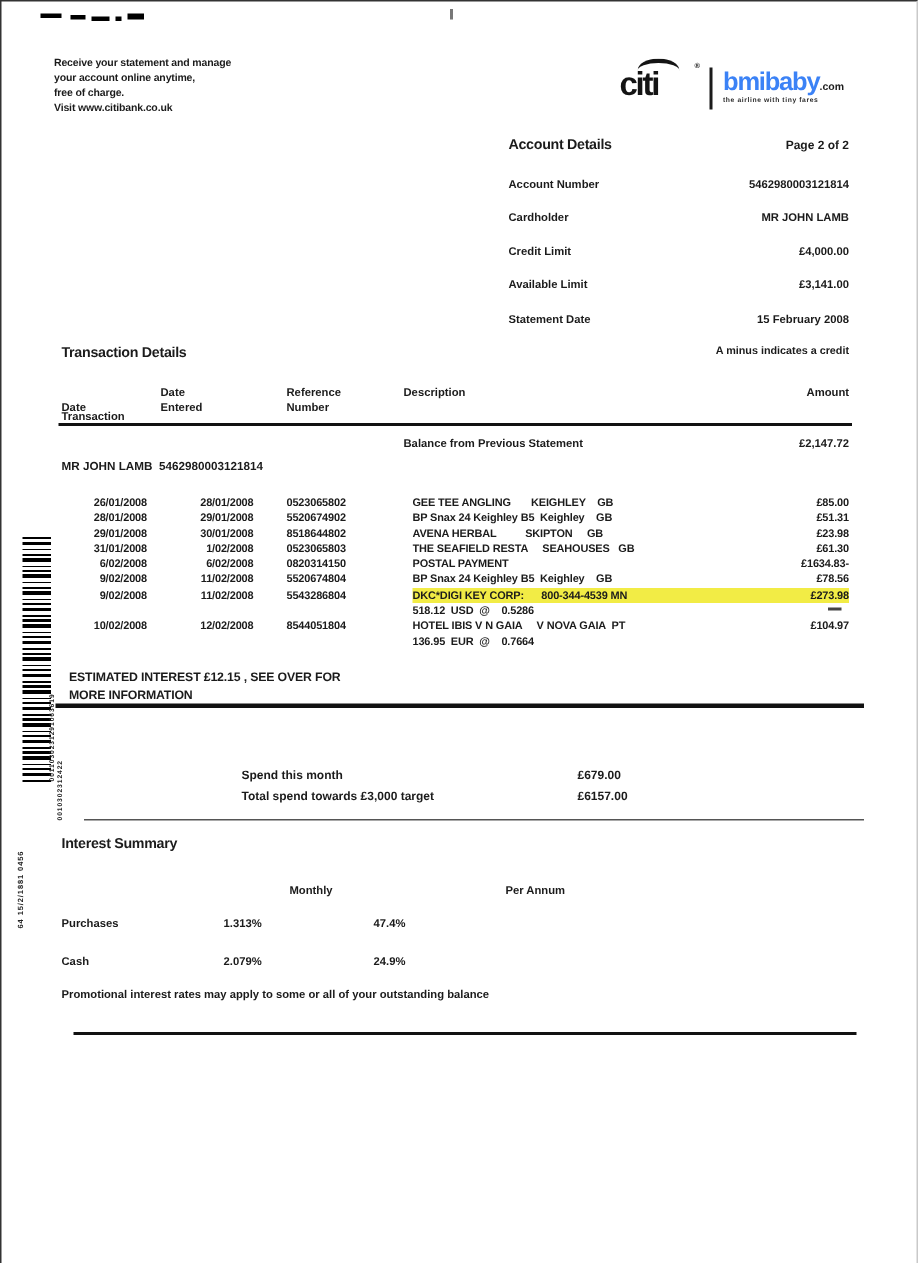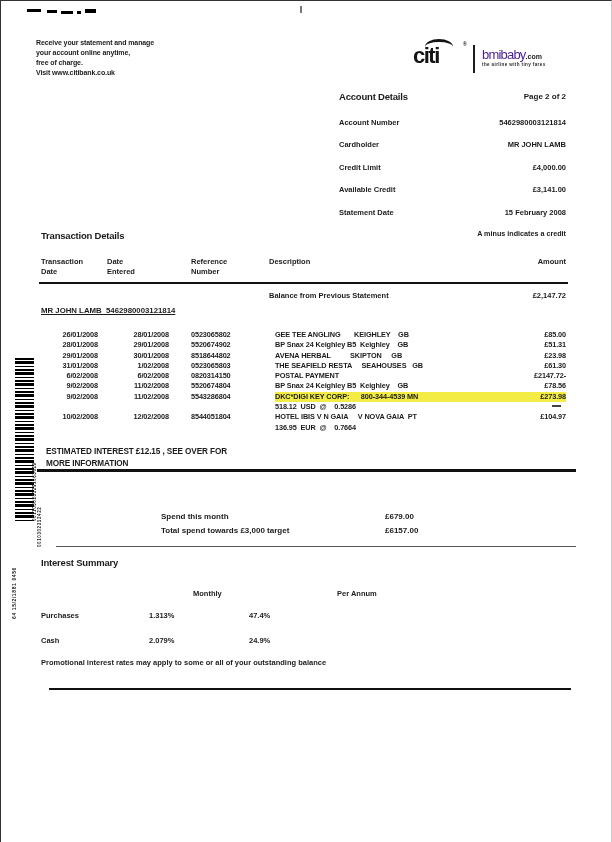--- a/index.html
+++ b/index.html
@@ -13,38 +13,38 @@
   .mark{position:absolute;background:#000;}
   
   .marketing{left:35px;top:37px;font-size:7px;line-height:10px;letter-spacing:-.1px;}
   
   .citi-wrap{left:410px;top:40px;width:60px;height:34px;}
   .citi-text{position:absolute;left:2px;top:2px;font-size:22px;font-weight:700;letter-spacing:-1.5px;color:#141414;}
   .citi-arc{position:absolute;left:14px;top:-2px;width:28px;height:13px;border-top:3px solid #141414;border-radius:50%;}
   .citi-reg{position:absolute;left:52px;top:0;font-size:5px;}
   .logo-divider{left:472px;top:44px;width:2px;height:28px;background:#1b1b1b;}
   .bmi-wrap{left:481px;top:44px;}
-  .bmi-text{font-size:13px;font-weight:400;letter-spacing:-.8px;color:#4c1d95;}
+  .bmi-text{font-size:17px;font-weight:700;letter-spacing:-.8px;color:#3b82f6;}
   .bmi-com{font-size:7px;letter-spacing:0;}
   .bmi-tag{font-size:4.5px;letter-spacing:.4px;color:#2a2a2a;margin-top:-1px;}
   
   .acct-title{left:338px;top:90px;font-size:9.5px;letter-spacing:-.2px;}
   .page-label{left:440px;top:91px;width:125px;text-align:right;font-size:8px;}
   .acct-rows{left:338px;top:117px;width:227px;}
   .acct-row{display:flex;justify-content:space-between;height:22.4px;font-size:7.5px;}
   
   .txn-title{left:40px;top:229px;font-size:9.5px;letter-spacing:-.2px;}
   .credit-note{left:400px;top:228px;width:165px;text-align:right;font-size:7.2px;}
   .cols{left:40px;top:256px;width:525px;height:22px;font-size:7.5px;}
   .cols span{position:absolute;}
   .rule{position:absolute;background:#111;}
   .balance-row{left:40px;top:290px;width:525px;font-size:7.5px;}
   .balance-row .b-desc{position:absolute;left:228px;}
   .balance-row .b-amt{position:absolute;right:0;}
-  .cardline{left:40px;top:305px;font-size:7.8px;white-space:pre;text-decoration:underline;}
+  .cardline{left:40px;top:305px;font-size:7.8px;white-space:pre;}
   .txn-rows{left:40px;top:329px;width:525px;}
   .trow{display:flex;height:10.3px;font-size:7.3px;line-height:10.3px;letter-spacing:-.1px;}
   .c-date{width:57px;text-align:right;}
   .c-ent{width:71px;text-align:right;}
   .c-ref{width:84px;margin-left:22px;}
   .c-desc{flex:1;white-space:pre;overflow:hidden;}
   .c-amt{width:88px;text-align:right;}
   .hl .c-desc,.hl .c-amt{background:#f2ec45;}
   
   .est-int{left:45px;top:445px;font-size:8.2px;line-height:11.5px;letter-spacing:-.1px;}
@@ -105,34 +105,34 @@
       </div>
       <div class="acct-row">
         <span>Cardholder</span>
         <span>MR JOHN LAMB</span>
       </div>
       <div class="acct-row">
         <span>Credit Limit</span>
         <span>£4,000.00</span>
       </div>
       <div class="acct-row">
-        <span>Available Credit</span>
+        <span>Available Limit</span>
         <span>£3,141.00</span>
       </div>
       <div class="acct-row">
         <span>Statement Date</span>
         <span>15 February 2008</span>
       </div>
     </div>
 
   <div class="abs txn-title">Transaction Details</div>
   <div class="abs credit-note">A minus indicates a credit</div>
 
   <div class="abs cols">
-    <span style="left:0;top:0;">Transaction</span>
+    <span style="left:0;top:16px;">Transaction</span>
     <span style="left:0;top:10px;">Date</span>
     <span style="left:66px;top:0;">Date</span>
     <span style="left:66px;top:10px;">Entered</span>
     <span style="left:150px;top:0;">Reference</span>
     <span style="left:150px;top:10px;">Number</span>
     <span style="left:228px;top:0;">Description</span>
     <span style="right:0;top:0;margin-left:35px;">Amount</span>
   </div>
   <div class="rule" style="left:38px;top:281px;width:529px;height:1.5px;"></div>
 
@@ -170,21 +170,21 @@
         <span class="c-ent">1/02/2008</span>
         <span class="c-ref">0523065803</span>
         <span class="c-desc">THE SEAFIELD RESTA     SEAHOUSES   GB</span>
         <span class="c-amt">£61.30</span>
       </div>
       <div class="trow">
         <span class="c-date">6/02/2008</span>
         <span class="c-ent">6/02/2008</span>
         <span class="c-ref">0820314150</span>
         <span class="c-desc">POSTAL PAYMENT</span>
-        <span class="c-amt">£2147.72-</span>
+        <span class="c-amt">£1634.83-</span>
       </div>
       <div class="trow">
         <span class="c-date">9/02/2008</span>
         <span class="c-ent">11/02/2008</span>
         <span class="c-ref">5520674804</span>
         <span class="c-desc">BP Snax 24 Keighley B5  Keighley    GB</span>
         <span class="c-amt">£78.56</span>
       </div>
       <div class="trow hl">
         <span class="c-date">9/02/2008</span>

